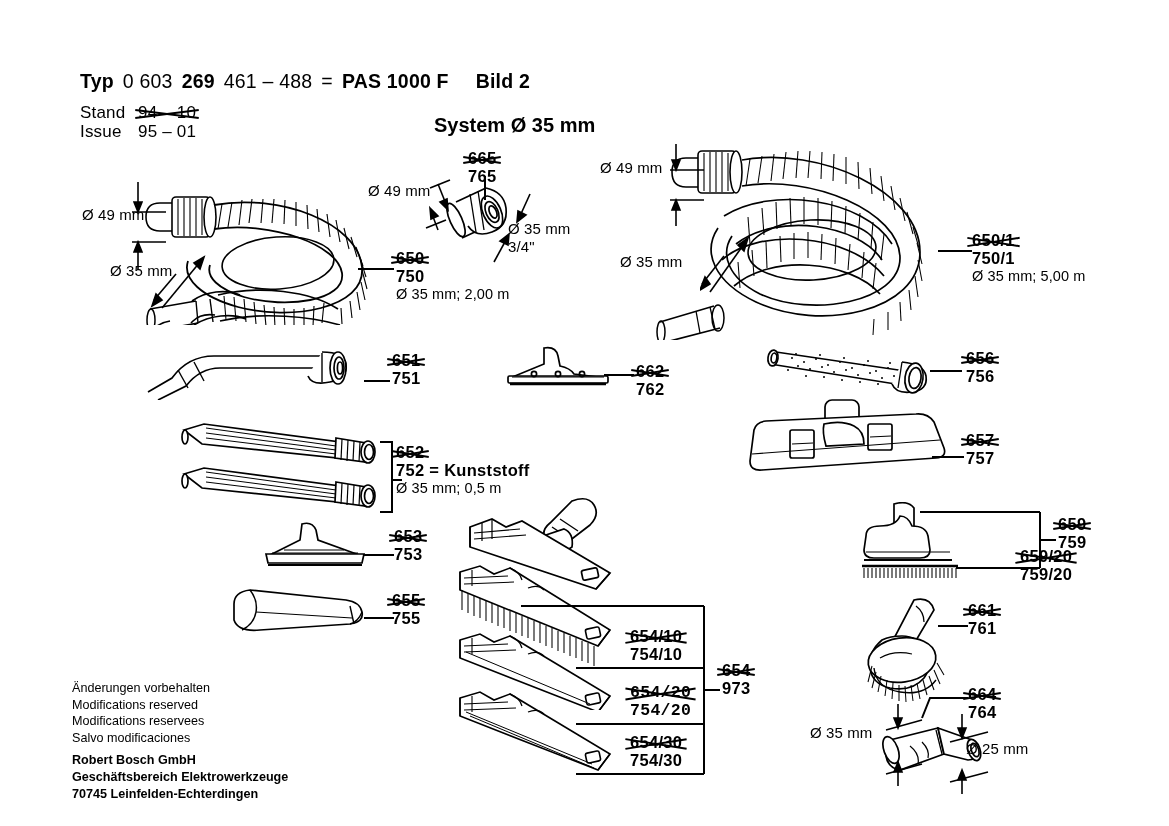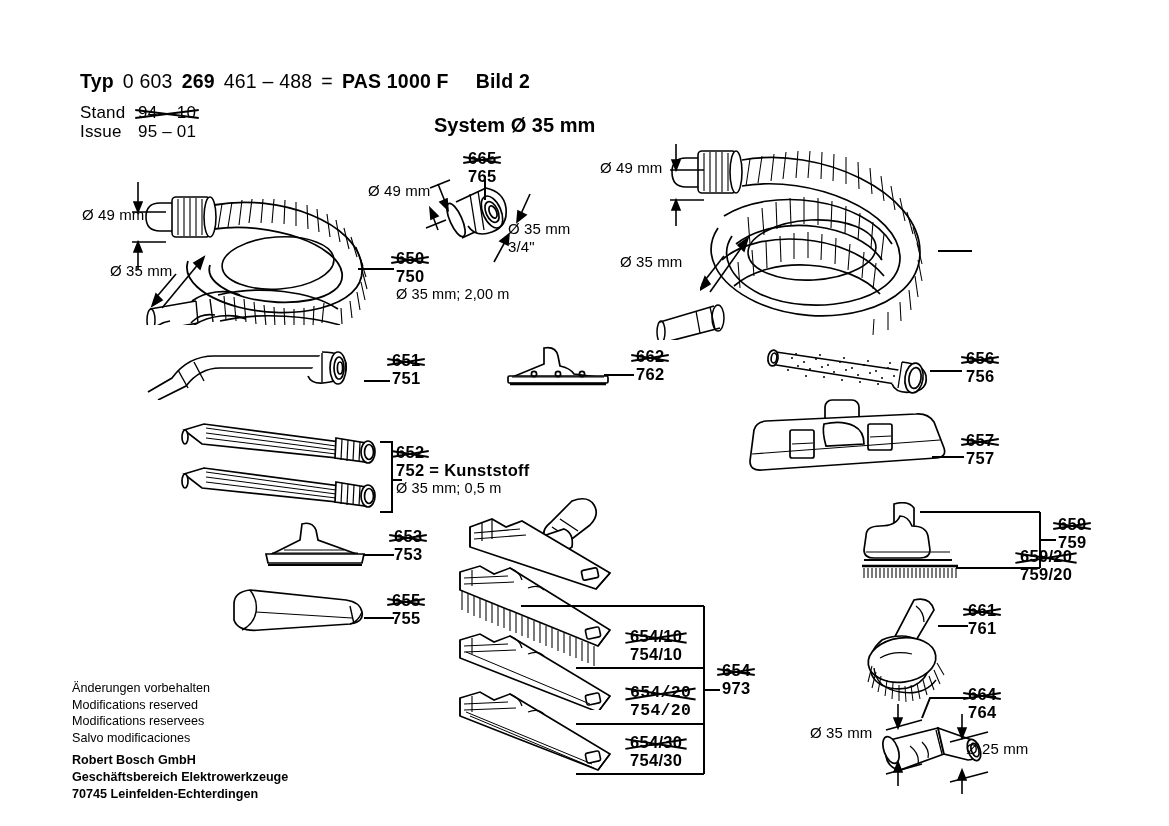--- a/index.html
+++ b/index.html
@@ -363,20 +363,25 @@
     <g stroke="#000" stroke-width="1.6" fill="#000">
       <line x1="10" y1="64" x2="44" y2="16"></line>
       <polygon points="48,10 38,17 44,23"></polygon>
       <line x1="2" y1="56" x2="24" y2="28"></line>
       <polygon points="0,62 10,56 5,49"></polygon>
     </g>
   </svg>
   <div class="abs dim nowrap" style="left:620px; top:253px;">Ø 35 mm</div>
 
   <div class="abs lead-h" style="left:938px; top:250px; width:34px;"></div>
+  <div class="abs callout nowrap" style="left:972px; top:232px;">
+    <span class="old">650/1</span>
+    <span class="new">750/1</span>
+    <span class="sub">Ø 35 mm; 5,00 m</span>
+  </div>
 
   <svg class="art" style="left:142px; top:348px;" width="240" height="52" viewBox="0 0 240 52">
     <g fill="none" stroke="#000" stroke-width="1.7">
       <path d="M6 44 L30 30 q16 -22 42 -22 L196 8"></path>
       <path d="M16 52 L44 38 q14 -18 34 -18 L196 20"></path>
       <path d="M36 22 L46 40" stroke-width="1.4"></path>
       <path d="M52 14 L62 33" stroke-width="1.4"></path>
       <path d="M180 4 q22 0 24 12 q2 14 -16 18 q-18 4 -22 -6" fill="#fff"></path>
       <ellipse cx="196" cy="20" rx="8" ry="16" fill="#fff"></ellipse>
       <ellipse cx="197" cy="20" rx="5" ry="11"></ellipse>
@@ -395,21 +400,21 @@
       <path d="M44 4 q12 -2 14 8 l2 10 q10 2 14 8 L106 34 L10 34 L44 20 z" fill="#fff"></path>
       <rect x="8" y="32" width="100" height="7" rx="1.5" fill="#fff"></rect>
       <path d="M10 40 L106 40" stroke-width="2.4"></path>
       <circle cx="34" cy="30" r="2.6"></circle>
       <circle cx="58" cy="30" r="2.6"></circle>
       <circle cx="82" cy="30" r="2.6"></circle>
       <path d="M12 33 L104 33" stroke-width="1"></path>
     </g>
   </svg>
   <div class="abs lead-h" style="left:604px; top:374px; width:30px;"></div>
-  <div class="abs callout nowrap" style="left:636px; top:348px;">
+  <div class="abs callout nowrap" style="left:636px; top:363px;">
     <span class="old">662</span>
     <span class="new">762</span>
   </div>
 
   <svg class="art" style="left:762px; top:336px;" width="180" height="60" viewBox="0 0 180 60">
     <g fill="none" stroke="#000" stroke-width="1.7">
       <path d="M14 16 L150 36"></path>
       <path d="M8 28 L146 50"></path>
       <ellipse cx="11" cy="22" rx="5" ry="8" transform="rotate(8 11 22)" fill="#fff"></ellipse>
       <ellipse cx="12" cy="22" rx="2.8" ry="5" transform="rotate(8 12 22)"></ellipse>

